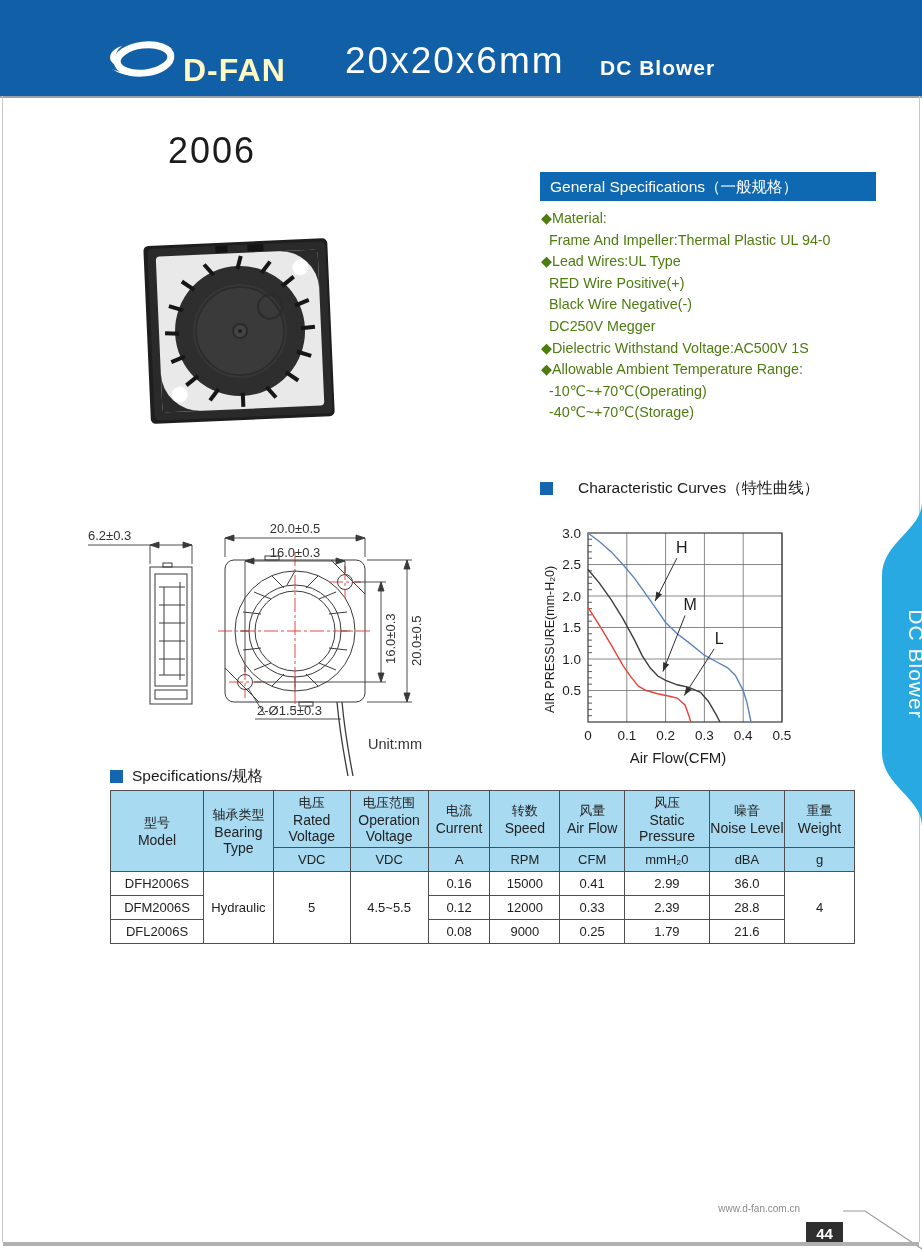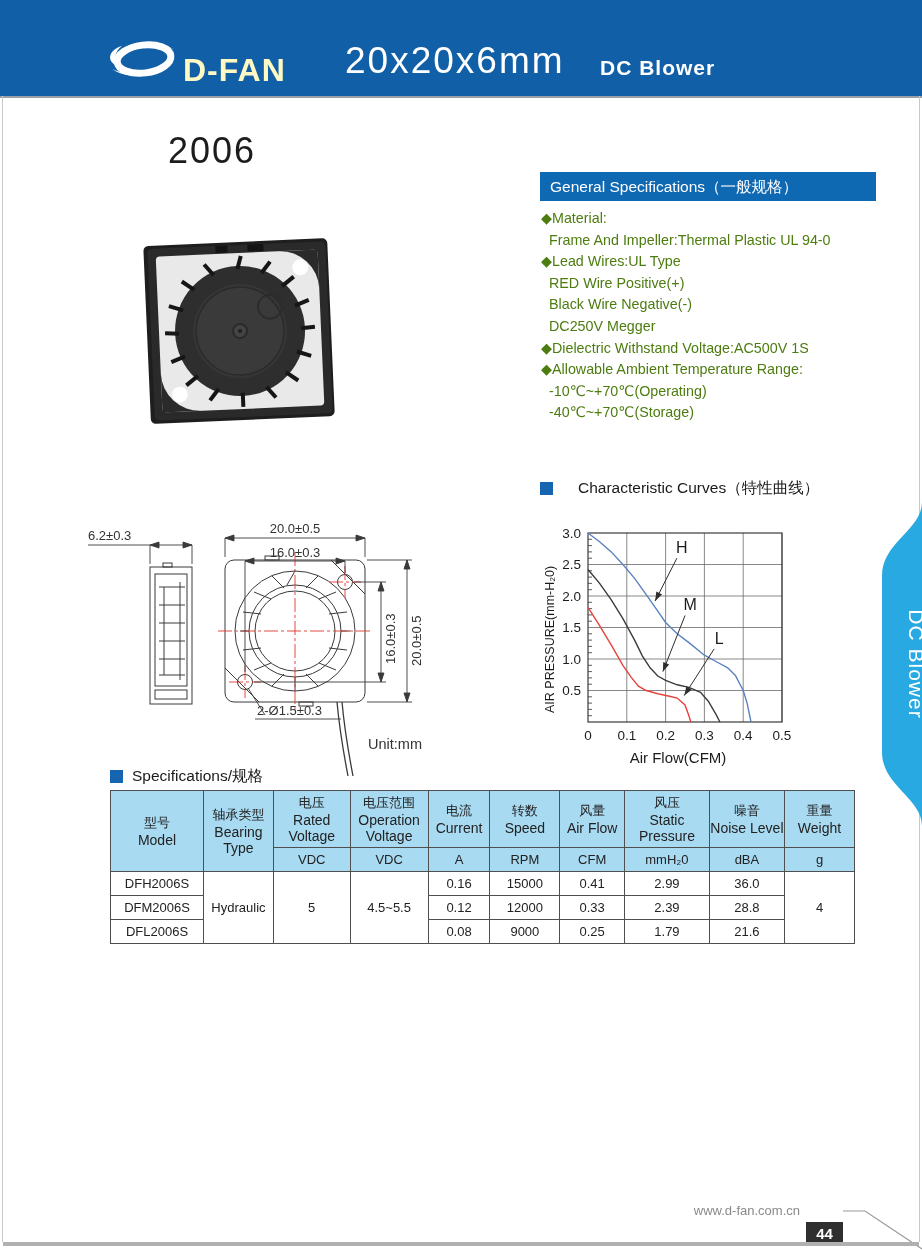--- a/index.html
+++ b/index.html
@@ -34,21 +34,21 @@
   #spec-table{position:absolute;left:110px;top:790px;width:745px;border-collapse:collapse;
         font-size:13px;color:#222;}
   #spec-table th,#spec-table td{border:1.4px solid #4f4f4f;text-align:center;vertical-align:middle;padding:0;}
   #spec-table thead th{background:#a8daf2;font-weight:normal;}
   #spec-table .hrow1 th{height:56px;}
   #spec-table .hrow2 th{height:23px;}
   #spec-table tbody td{height:23px;background:#fff;}
   #spec-table .zh{display:block;font-size:13px;}
   #spec-table .en{display:block;font-size:14px;}
   
-  #footer-url{position:absolute;left:0;top:1203px;width:800px;text-align:right;font-size:13px;color:#8a8a8a;}
+  #footer-url{position:absolute;left:0;top:1203px;width:800px;text-align:right;font-size:10px;color:#8a8a8a;}
   #page-badge{position:absolute;left:806px;top:1199px;width:37px;height:23px;background:#2f2f2f;color:#ffffff;
         font-size:15px;font-weight:bold;text-align:center;line-height:23px;margin-top:23px;}
   #footer-line{position:absolute;left:843px;top:1199px;}
   #bottom-bar{position:absolute;left:3px;top:1242px;width:916px;height:4px;background:#b0b0b0;}
   
   #dims-svg{position:absolute;left:85px;top:512px;}
   .dimtxt{font-size:13px;fill:#333;font-family:"Liberation Sans",sans-serif;}
   #fan-photo{position:absolute;left:133px;top:212px;}
   #curve-chart text{font-family:"Liberation Sans",sans-serif;}
 </style>

